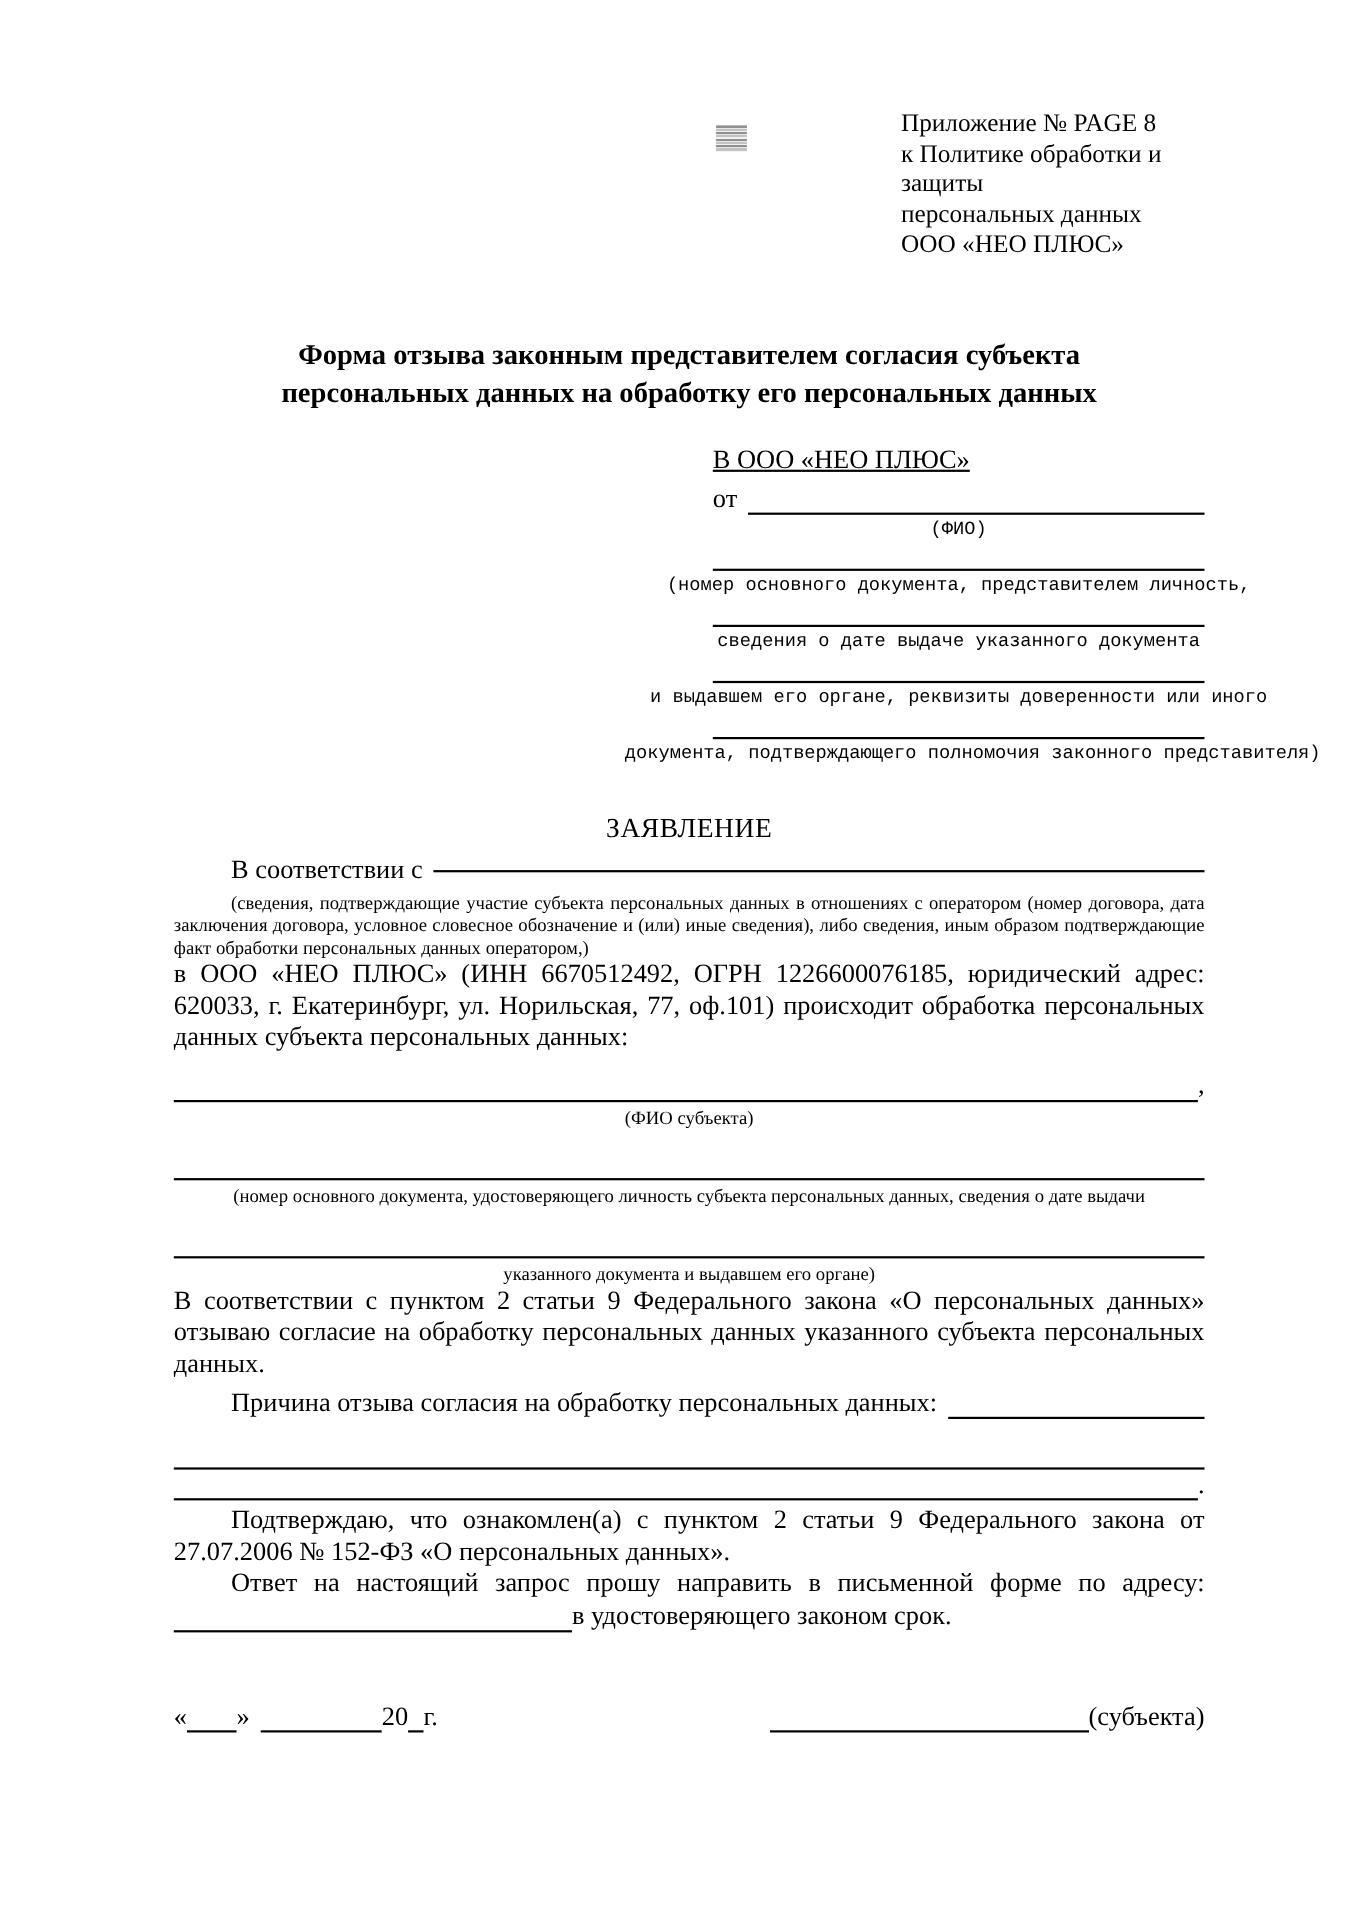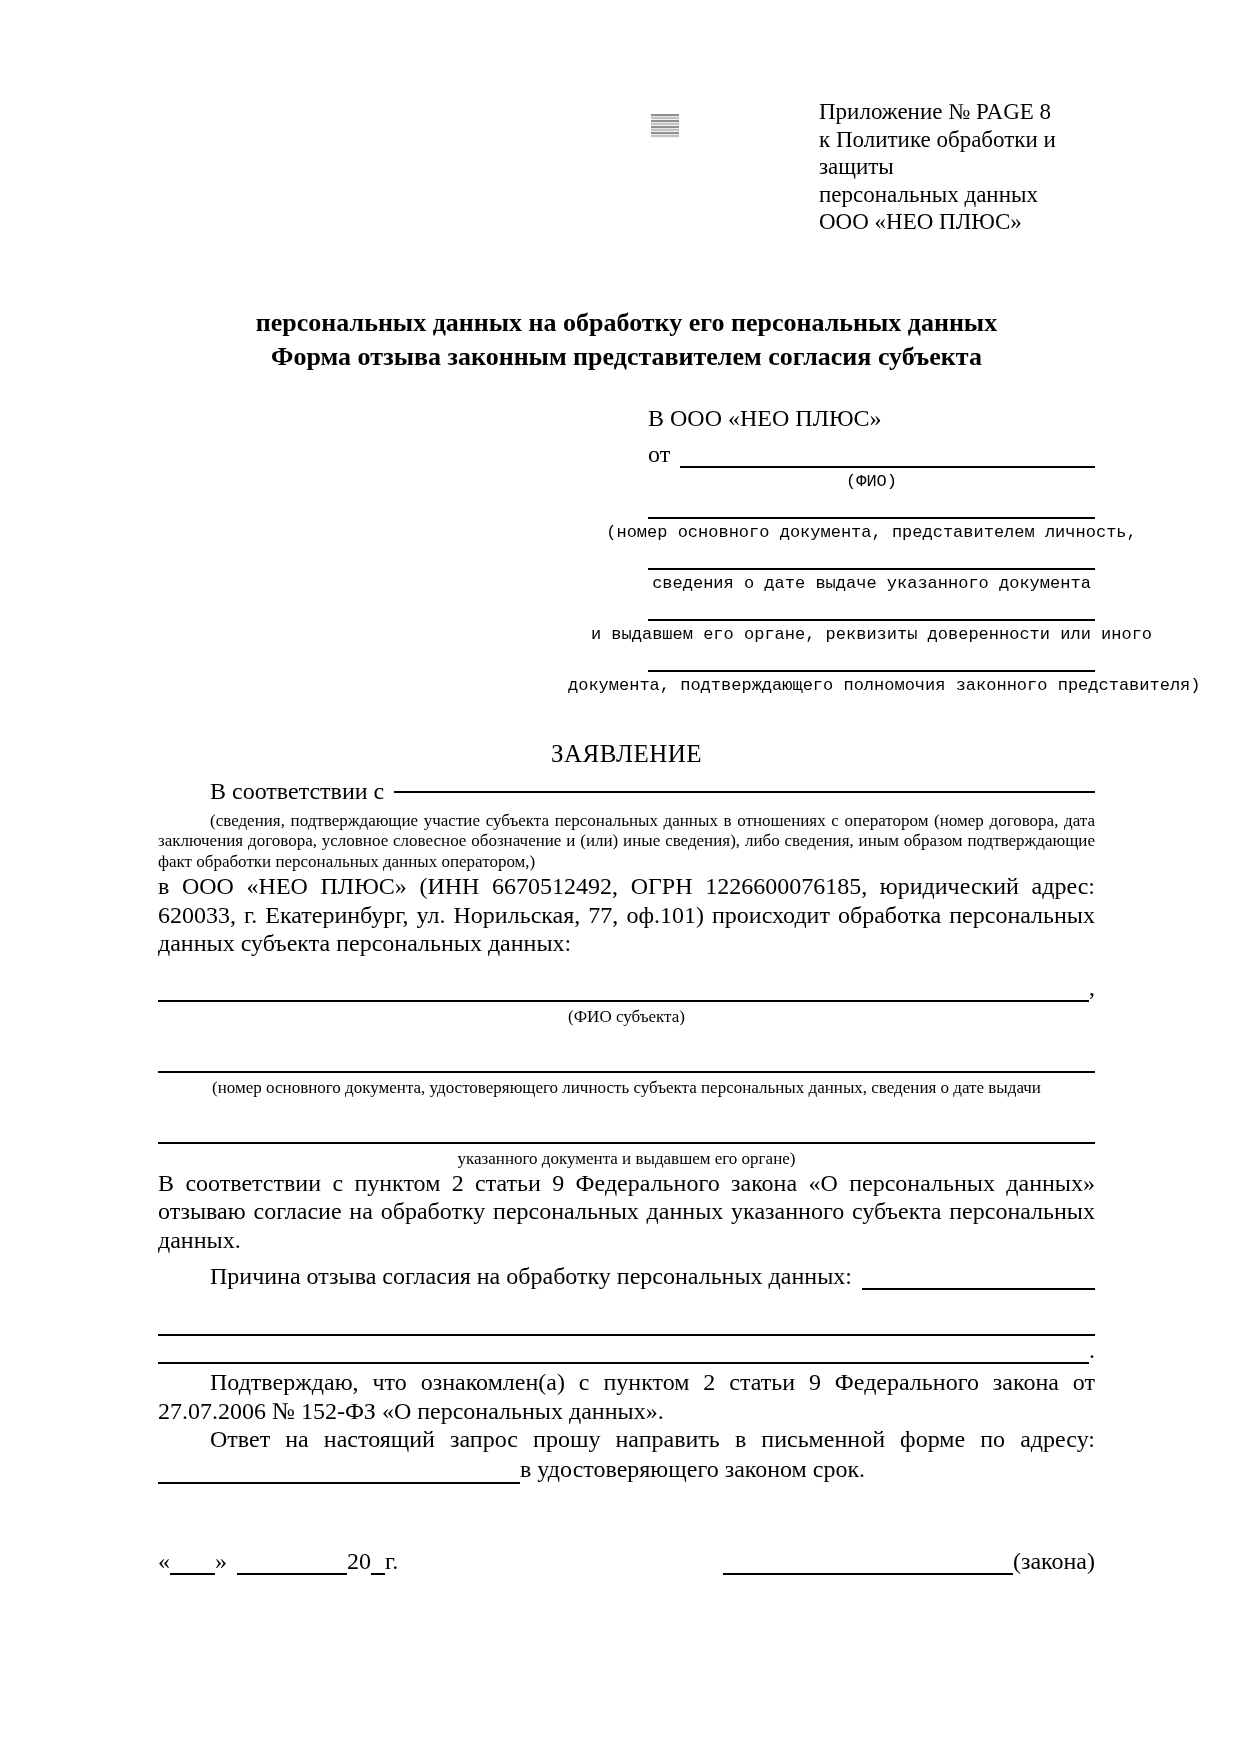--- a/index.html
+++ b/index.html
@@ -16,21 +16,21 @@
     flex:none; width:28px; height:24px; margin-left:493px; margin-top:16px;
     background:repeating-linear-gradient(to bottom,#8f8f8f 0 2px,#e6e6e6 2px 3px,#c2c2c2 3px 5px,#f2f2f2 5px 6px);
   }
   .header-text { margin-left:140px; font-size:23px; line-height:27.5px; }
 
   
   .title { margin-top:70px; text-align:center; font-weight:700; font-size:26px; line-height:34px; }
 
   
   .addressee { margin-left:490px; margin-top:28px; font-size:24px; }
-  .addr-to { line-height:32px; }
+  .addr-to { line-height:32px;text-decoration:underline; }
   .addr-from { display:flex; align-items:flex-end; height:32px; margin-top:2px; }
   .addr-from .lbl { padding-right:10px; }
   .fill { flex:1 1 auto; border-bottom:2px solid #000; min-width:12px; }
   .cap { font-size:17px; line-height:20px; text-align:center; margin-top:4px;font-family:Liberation Mono, monospace; }
   .addressee .cap { white-space:nowrap; margin-left:-80px; margin-right:-80px; }
   .blank { height:27px; border-bottom:2px solid #000; }
 
   
   .statement-heading { margin-top:44px; text-align:center; font-size:25px; letter-spacing:.5px; }
   .body-text { font-size:24px; line-height:28.5px; }
@@ -69,22 +69,22 @@
     <div class="doc-icon"></div>
     <div class="header-text">
       <div>Приложение №  PAGE 8</div>
       <div>к Политике обработки и защиты</div>
       <div>персональных данных</div>
       <div>ООО «НЕО ПЛЮС»</div>
     </div>
   </div>
 
   <div class="title">
+    <div>Форма отзыва законным представителем согласия субъекта</div>
     <div>персональных данных на обработку его персональных данных</div>
-    <div>Форма отзыва законным представителем согласия субъекта</div>
   </div>
 
   <div class="addressee">
     <div class="addr-to">В ООО «НЕО ПЛЮС»</div>
     <div class="addr-from">
       <span class="lbl">от</span>
       <span class="fill"></span>
     </div>
     <div class="cap">(ФИО)</div>
 
@@ -157,17 +157,17 @@
       <span class="ul w45"></span>
       <span>»</span>
       <span class="ul w110"></span>
       <span>20</span>
       <span class="ul w14"></span>
       <span>г.</span>
     </div>
     <div class="footer-spacer"></div>
     <div class="sig-group">
       <span class="ul w290"></span>
-      <span>(закона)</span>
+      <span>(субъекта)</span>
     </div>
   </div>
 
 </div>
 
 </body></html>

